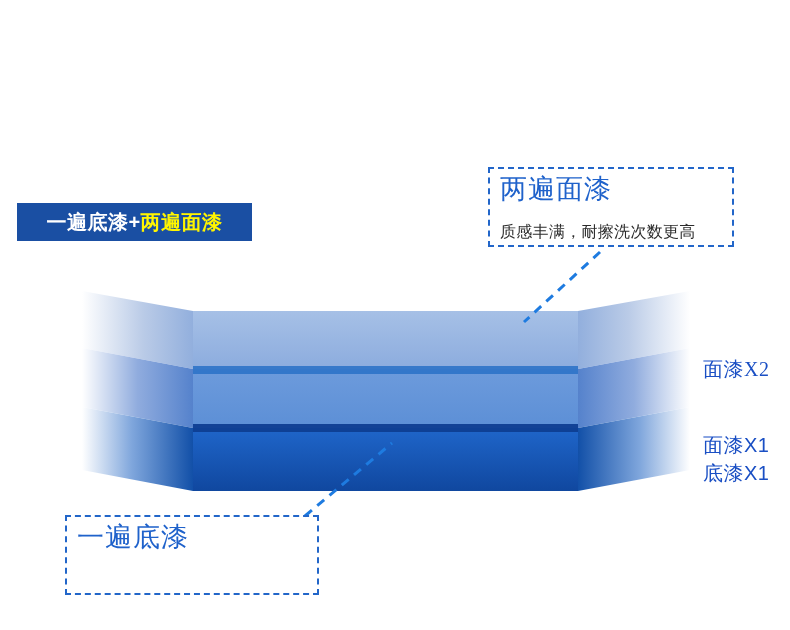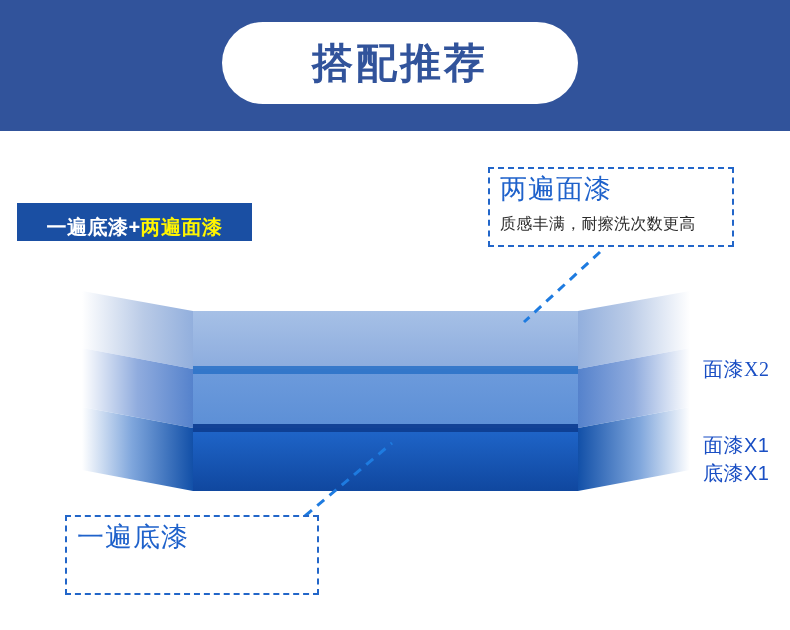--- a/index.html
+++ b/index.html
@@ -51,21 +51,21 @@
 
   
   .combo-badge {
     position: absolute;
     left: 17px;
     top: 203px;
     width: 235px;
     height: 38px;
     background: #1a4fa3;
     display: flex;
-    align-items: flex-end;
+    align-items: center;
     justify-content: center;
   }
   .combo-badge .part-white {
     color: #ffffff;
     font-size: 20px;
     font-weight: bold;
     letter-spacing: 0.5px;
   }
   .combo-badge .part-yellow {
     color: #fff500;
@@ -99,21 +99,21 @@
     font-size: 27px;
     font-weight: normal;
     line-height: 1.08;
     letter-spacing: 1px;
     white-space: nowrap;
   }
   .callout-sub {
     color: #2b2b2b;
     font-size: 16px;
     line-height: 1.2;
-    margin-top: 10px;
+    margin-top: 18px;
     letter-spacing: 0.3px;
     white-space: nowrap;
   }
 
   
   .diagram-svg {
     position: absolute;
     left: 0;
     top: 0;
     width: 790px;
@@ -132,25 +132,20 @@
   }
   .label-top  { left: 703px; top: 356px; font-family: Liberation Serif, serif; }
   .label-mid  { left: 703px; top: 432px; }
   .label-base { left: 703px; top: 460px; }
 </style>
 </head>
 <body>
 
 <div id="page">
 
-  <div class="header-band">
-    <div class="title-pill">
-      <span class="title-text">搭配推荐</span>
-    </div>
-  </div>
 
   <div class="combo-badge">
     <span class="part-white">一遍底漆+</span>
       <span class="part-yellow">两遍面漆</span>
   </div>
 
   <svg class="diagram-svg" viewBox="0 0 790 630">
     <defs>
 
       <linearGradient id="gTopFace" x1="0" y1="0" x2="0" y2="1">

